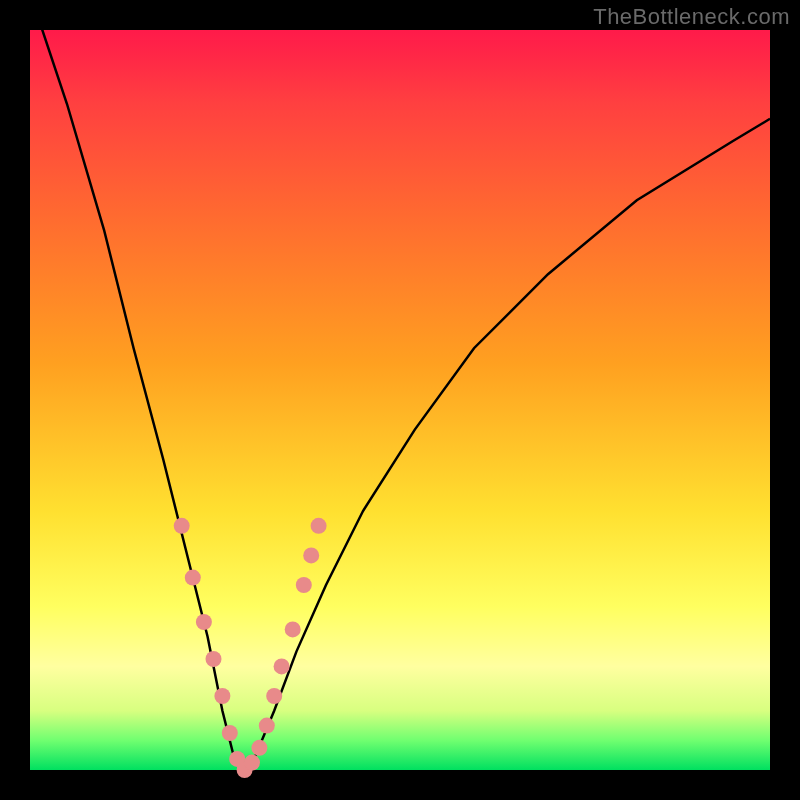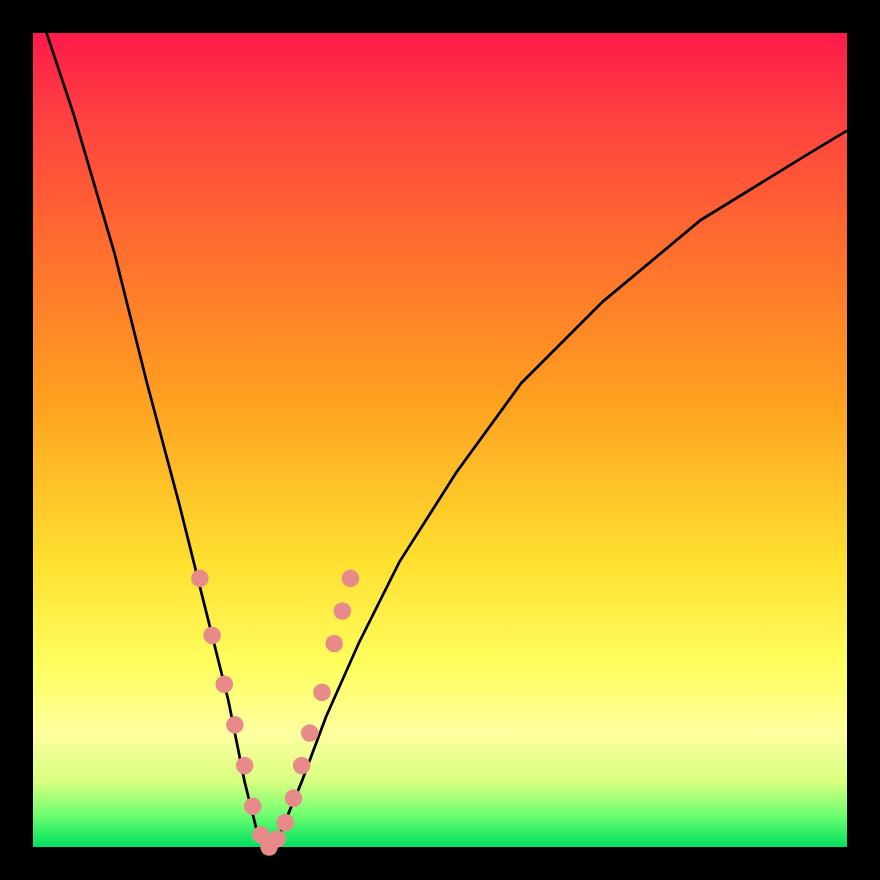--- a/index.html
+++ b/index.html
@@ -52,20 +52,21 @@
     left: 0;
     width: 740px;
     height: 740px;
     overflow: visible;
   }
 </style>
 </head>
 <body>
 
 <div class="frame">
+  <div class="watermark">TheBottleneck.com</div>
   <div class="plot">
     <svg class="curve" viewBox="0 0 740 740">
       <path id="curve-path" fill="none" stroke="#000" stroke-width="2.5" d="M0.0 -37.0 L37.0 74.0 L74.0 199.8 L103.6 318.2 L133.2 429.2 L155.4 518.0 L177.6 606.8 L192.4 680.8 L203.5 725.2 L214.6 740.0 L225.7 725.2 L244.2 680.8 L266.4 621.6 L296.0 555.0 L333.0 481.0 L384.8 399.6 L444.0 318.2 L518.0 244.2 L606.8 170.2 L703.0 111.0 L740.0 88.8"></path>
       <g id="markers-group">
           <circle cx="151.7" cy="495.8" r="8" fill="#e88a8a"></circle>
           <circle cx="162.8" cy="547.6" r="8" fill="#e88a8a"></circle>
           <circle cx="173.9" cy="592.0" r="8" fill="#e88a8a"></circle>
           <circle cx="183.5" cy="629.0" r="8" fill="#e88a8a"></circle>
           <circle cx="192.4" cy="666.0" r="8" fill="#e88a8a"></circle>
           <circle cx="199.8" cy="703.0" r="8" fill="#e88a8a"></circle>

